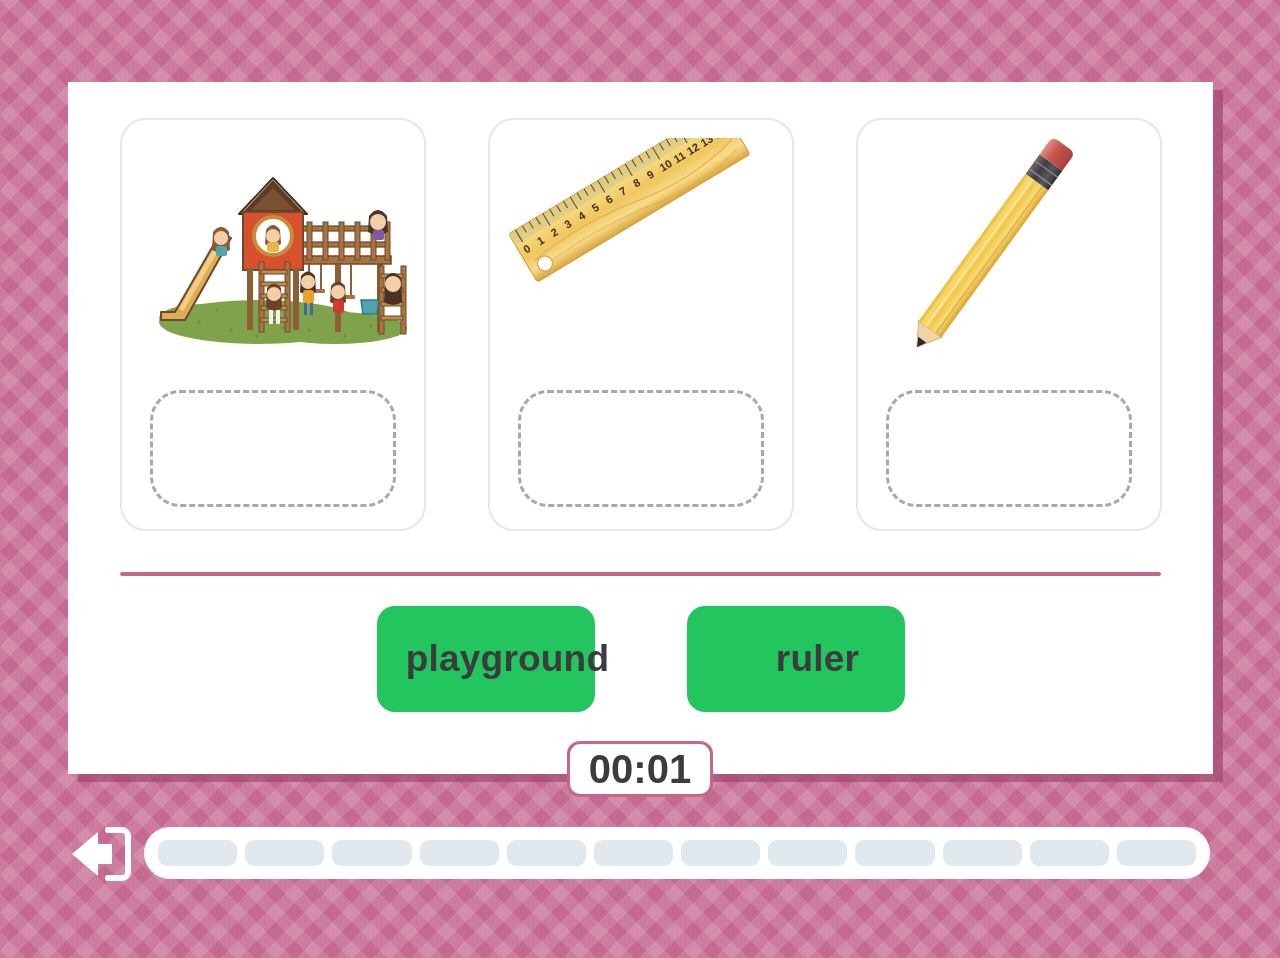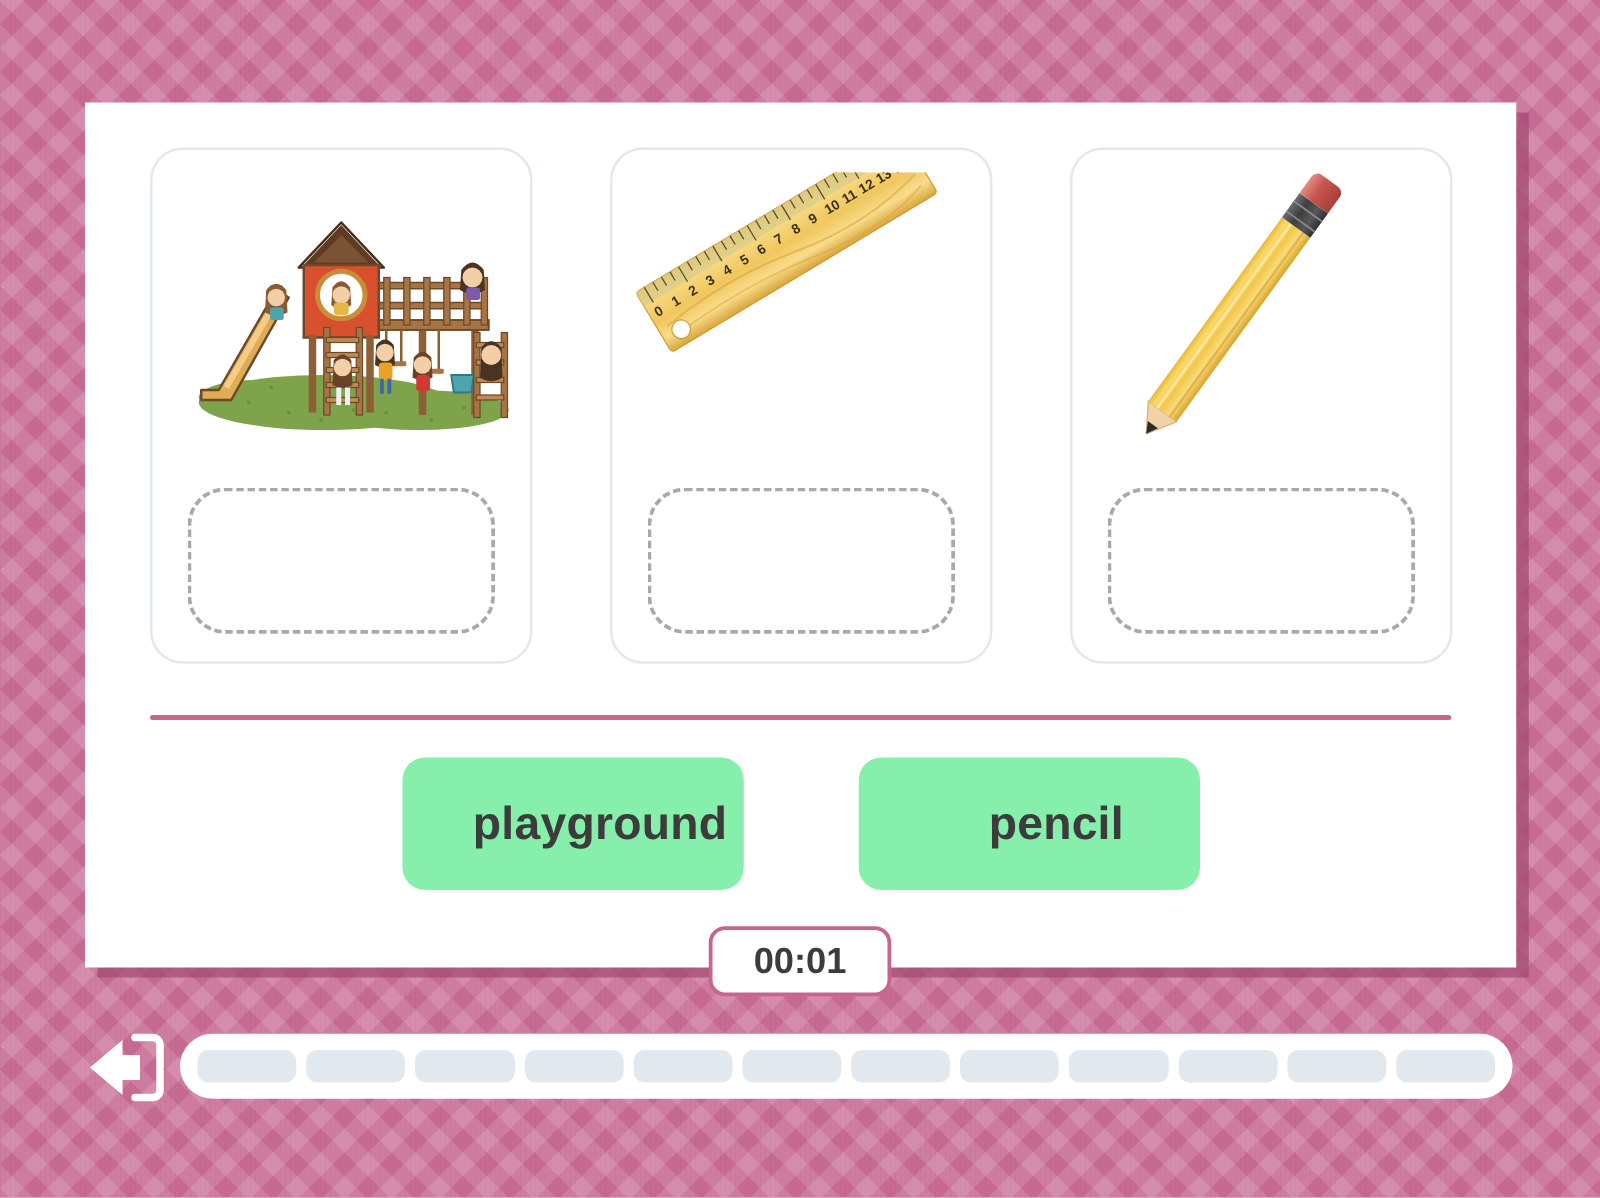--- a/index.html
+++ b/index.html
@@ -113,23 +113,23 @@
     position: absolute;
     left: 0;
     top: 524px;
     width: 100%;
     display: flex;
     justify-content: center;
     gap: 92px;
     padding: 0 50px;
   }
   .word-chip {
-    width: 273px;
+    width: 218px;
     height: 106px;
-    background: #86efac;
+    background: #22c55e;
     border-radius: 18px;
     display: flex;
     align-items: center;
     justify-content: center;
     font-size: 37px;
     font-weight: bold;
     color: #3c3c3c;
     letter-spacing: .2px;
     cursor: pointer;
     user-select: none;
@@ -142,21 +142,21 @@
     left: 567px;
     top: 741px;
     width: 146px;
     height: 56px;
     background: #ffffff;
     border: 3px solid #c8658d;
     border-radius: 13px;
     display: flex;
     align-items: center;
     justify-content: center;
-    font-size: 29px;
+    font-size: 40px;
     font-weight: bold;
     color: #3c3c3c;
     z-index: 6;
   }
 
   
   #back-button {
     position: absolute;
     left: 68px;
     top: 822px;
@@ -429,21 +429,21 @@
       </div>
       <div class="drop-zone"></div>
     </div>
 
   </div>
 
   <div id="divider"></div>
 
   <div class="word-row">
     <div class="word-chip">playground</div>
-    <div class="word-chip">pencil</div>
+    <div class="word-chip">ruler</div>
   </div>
 
 </div>
 
 <div id="timer-box">00:01</div>
 
 <div id="back-button">
   <svg width="66" height="64" viewBox="0 0 66 64" aria-hidden="true">
     <path d="M30 10 L30 22 L44 22 L44 42 L30 42 L30 54 L4 32 Z" fill="#ffffff"></path>
     <path d="M40 8 H54 a6 6 0 0 1 6 6 V50 a6 6 0 0 1 -6 6 H40" fill="none" stroke="#ffffff" stroke-width="6" stroke-linecap="round"></path>

